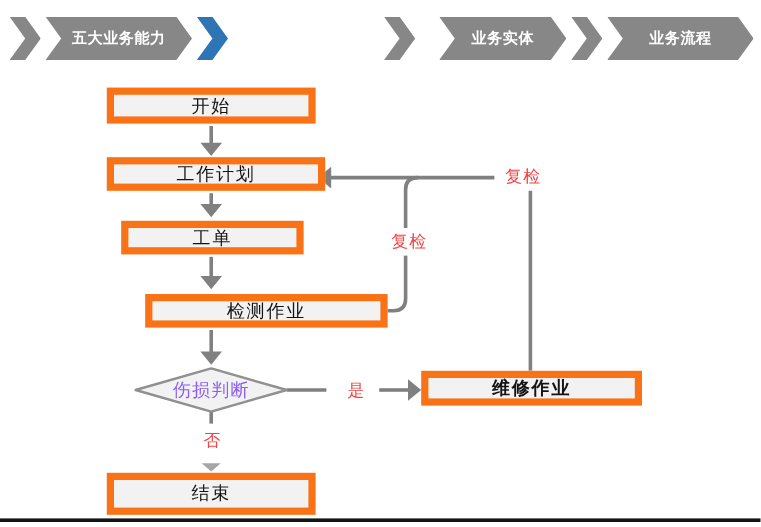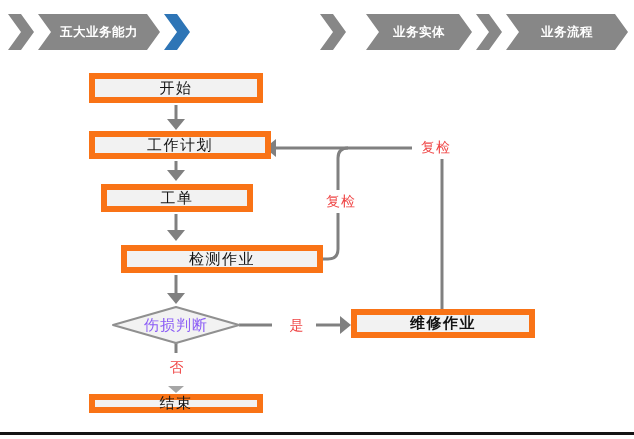--- a/index.html
+++ b/index.html
@@ -56,21 +56,21 @@
     font-size: 15px;
     color: #141414;
     letter-spacing: 1.5px;
     white-space: nowrap;
   }
   #node-start   { left: 89px;  top: 73px;  width: 174px; height: 30px; }
   #node-plan    { left: 89px;  top: 131px; width: 182px; height: 28px; }
   #node-order   { left: 101px;  top: 184px; width: 152px; height: 28px; }
   #node-inspect { left: 89px;  top: 245px; width: 202px; height: 28px; margin-left: 32px; }
   #node-repair  { left: 351px; top: 309px; width: 184px; height: 29px; font-weight: bold; }
-  #node-end     { left: 89px;  top: 394px; width: 174px; height: 19px; }
+  #node-end     { left: 89px;  top: 394px; width: 174px; height: 35px; }
 
   #decision-label {
     position: absolute;
     left: 113px; top: 307px; width: 126px; height: 36px;
     display: flex; align-items: center; justify-content: center;
     font-size: 15px; color: #8b5cf6; letter-spacing: 1px;
     white-space: nowrap;
   }
 
   

